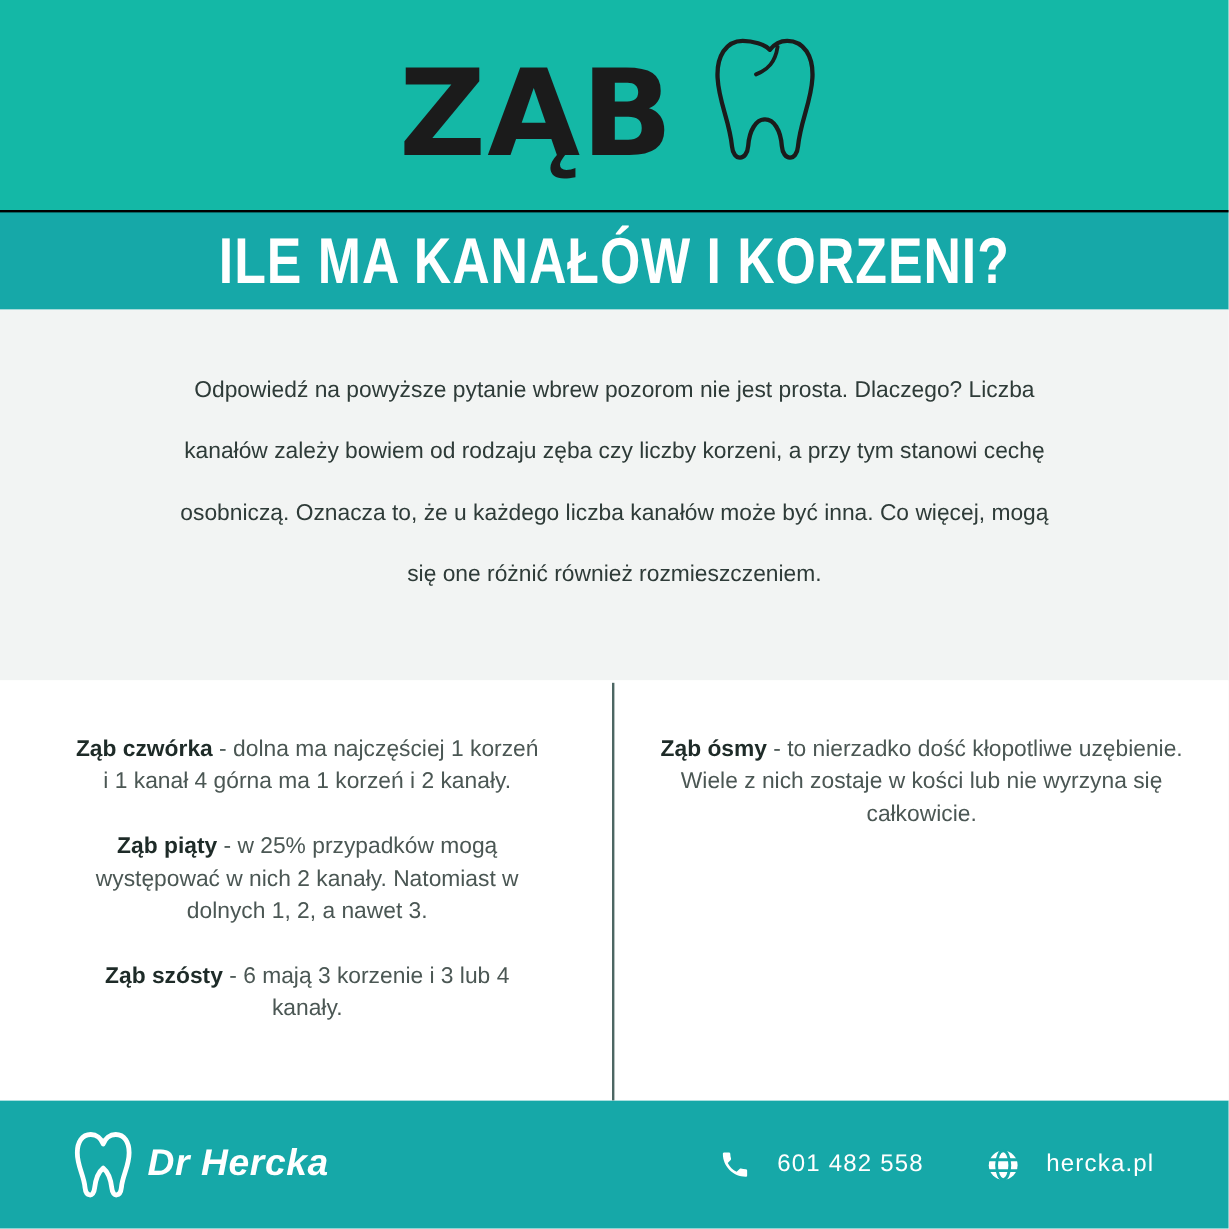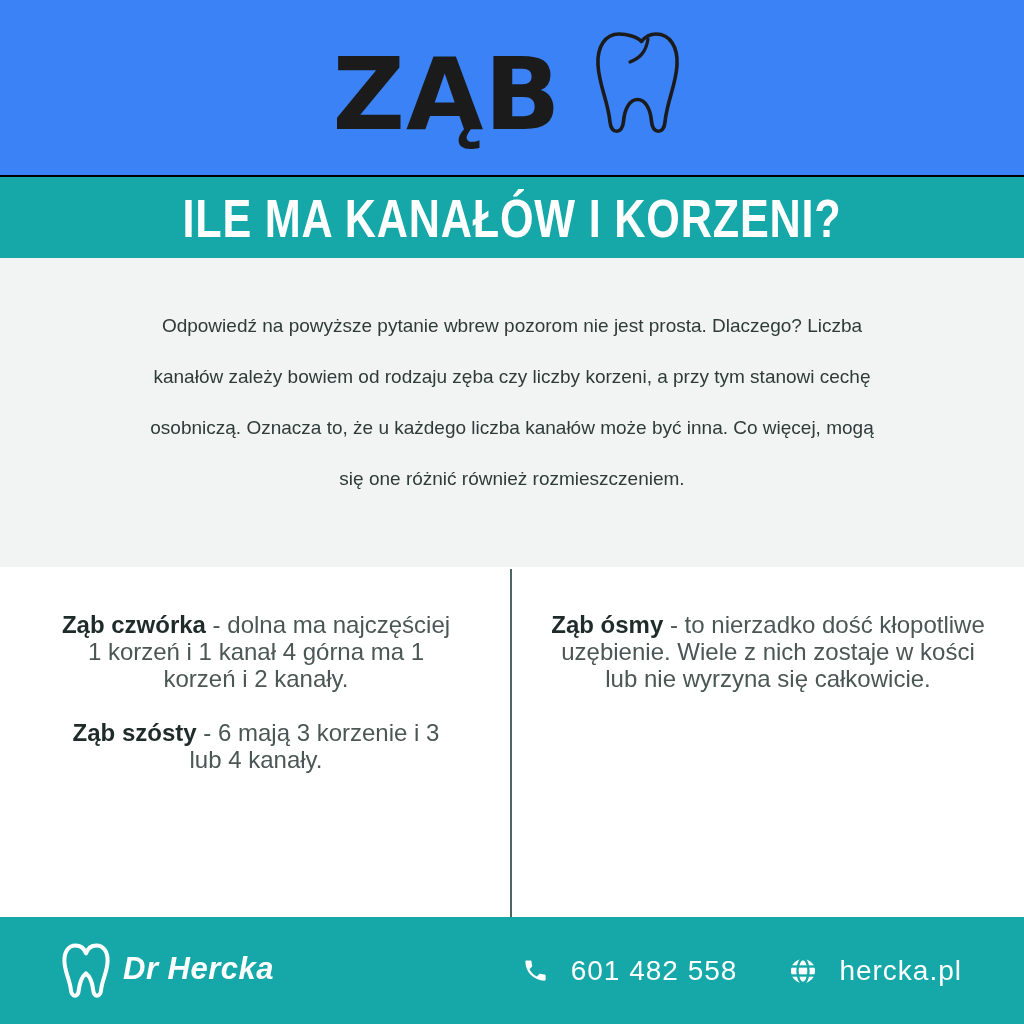--- a/index.html
+++ b/index.html
@@ -2,21 +2,21 @@
 <html lang="pl"><head>
 <meta charset="utf-8">
 <style>
   html,body{margin:0;padding:0;background:#e9e9e9;}
   *{box-sizing:border-box;}
   .page{
     width:1024px;height:1024px;margin:0 auto;background:#ffffff;
     font-family:"Liberation Sans",sans-serif;display:flex;flex-direction:column;overflow:hidden;
   }
   
-  .header{height:175px;background:#3b82f6;display:flex;align-items:center;justify-content:center;gap:30px;}
+  .header{height:175px;background:#14b8a6;display:flex;align-items:center;justify-content:center;gap:30px;}
   .title{
     font-family:"DejaVu Sans","Liberation Sans",sans-serif;
     font-size:100px;font-weight:bold;color:#1b1b1b;line-height:1;
     letter-spacing:1px;padding-top:14px;
   }
   .header-tooth{width:100px;height:112px;margin-top:-10px;}
   
   .banner{
     height:83px;background:#16a8a8;border-top:2px solid #000000;
     display:flex;align-items:center;justify-content:center;
@@ -29,35 +29,35 @@
   .intro{height:309px;background:#f2f4f3;display:flex;justify-content:center;}
   .intro-text{
     width:734px;margin:42px 0 0;font-size:19px;line-height:51px;
     text-align:center;color:#2e3b38;
   }
   
   .columns{height:350px;background:#ffffff;position:relative;display:flex;}
   .v-divider{position:absolute;left:510px;top:2px;bottom:0;width:2px;background:#4d6663;}
   .col{width:50%;display:flex;flex-direction:column;align-items:center;padding-top:44px;}
   .item{
-    margin:0 0 27px;text-align:center;font-size:24px;line-height:27px;color:#4b5754;
+    margin:0 0 27px;text-align:center;font-size:19px;line-height:27px;color:#4b5754;
   }
   .col-left .item{width:392px;}
   .col-right .item{width:446px;}
   .item b{color:#1e2b28;font-weight:bold;}
   
   .footer{
     height:107px;background:#16a8a8;display:flex;align-items:center;
     justify-content:space-between;padding:0 62px;color:#ffffff;
   }
   .brand{display:flex;align-items:center;gap:13px;}
   .brand-tooth{width:48px;height:66px;}
   .brand-name{font-size:31px;font-weight:bold;letter-spacing:0.5px;padding-bottom:4px;font-style:italic;}
   .contact{display:flex;align-items:center;gap:52px;}
-  .contact-item{display:flex;align-items:center;gap:22px;font-size:28px;letter-spacing:1px;}
+  .contact-item{display:flex;align-items:center;gap:22px;font-size:20px;letter-spacing:1px;}
   .icon-box{display:flex;align-items:center;justify-content:center;}
 </style>
 </head>
 <body>
 
 <div class="page">
 
   <div class="header">
     <div class="title">ZĄB</div>
     <span class="icon-box">
@@ -74,20 +74,21 @@
 
   <div class="intro">
     <p class="intro-text">Odpowiedź na powyższe pytanie wbrew pozorom nie jest prosta. Dlaczego? Liczba kanałów zależy bowiem od rodzaju zęba czy liczby korzeni, a przy tym stanowi cechę osobniczą. Oznacza to, że u każdego liczba kanałów może być inna. Co więcej, mogą się one różnić również rozmieszczeniem.</p>
   </div>
 
   <div class="columns">
     <div class="v-divider"></div>
 
     <div class="col col-left">
       <p class="item"><b>Ząb czwórka</b><span> - dolna ma najczęściej 1 korzeń i 1 kanał 4 górna ma 1 korzeń i 2 kanały.</span></p>
+      <p class="item"><b>Ząb piąty</b><span> - w 25% przypadków mogą występować w nich 2 kanały. Natomiast w dolnych 1, 2, a nawet 3.</span></p>
       <p class="item"><b>Ząb szósty</b><span> - 6 mają 3 korzenie i 3 lub 4 kanały.</span></p>
     </div>
 
     <div class="col col-right">
       <p class="item"><b>Ząb ósmy</b><span> - to nierzadko dość kłopotliwe uzębienie. Wiele z nich zostaje w kości lub nie wyrzyna się całkowicie.</span></p>
     </div>
   </div>
 
   <div class="footer">
     <div class="brand">

